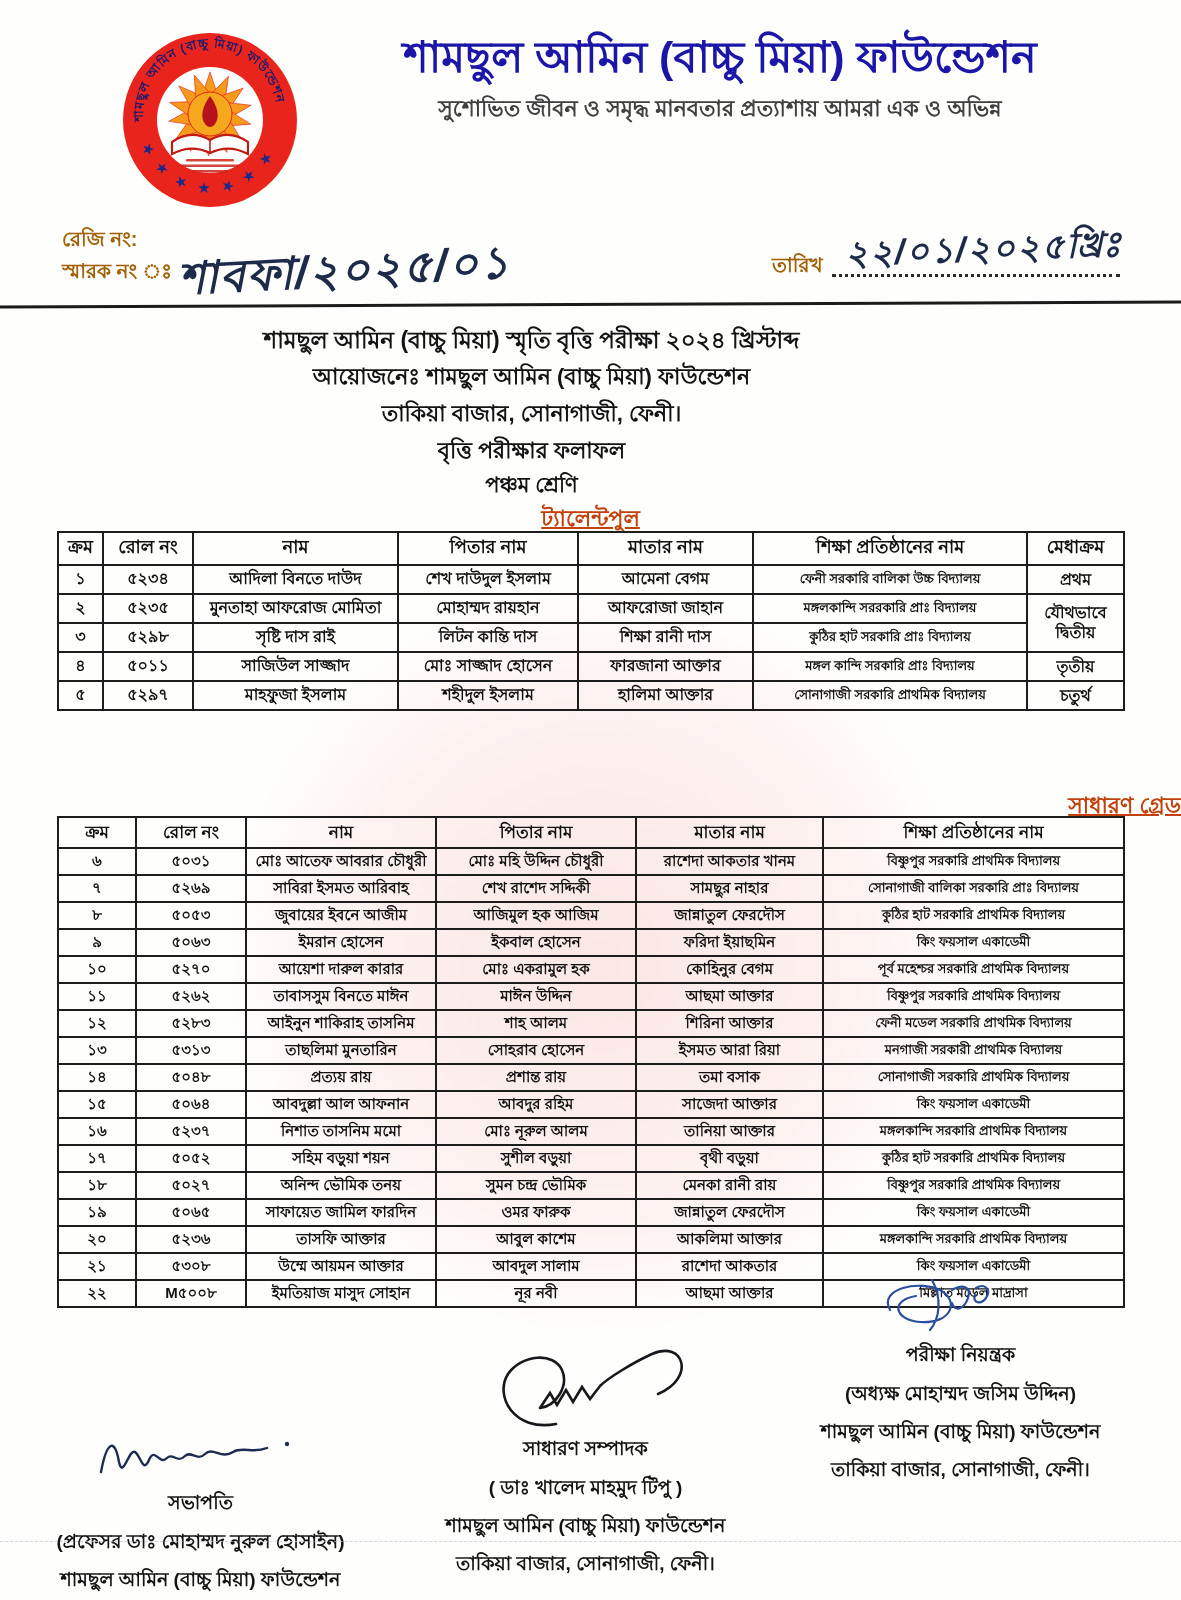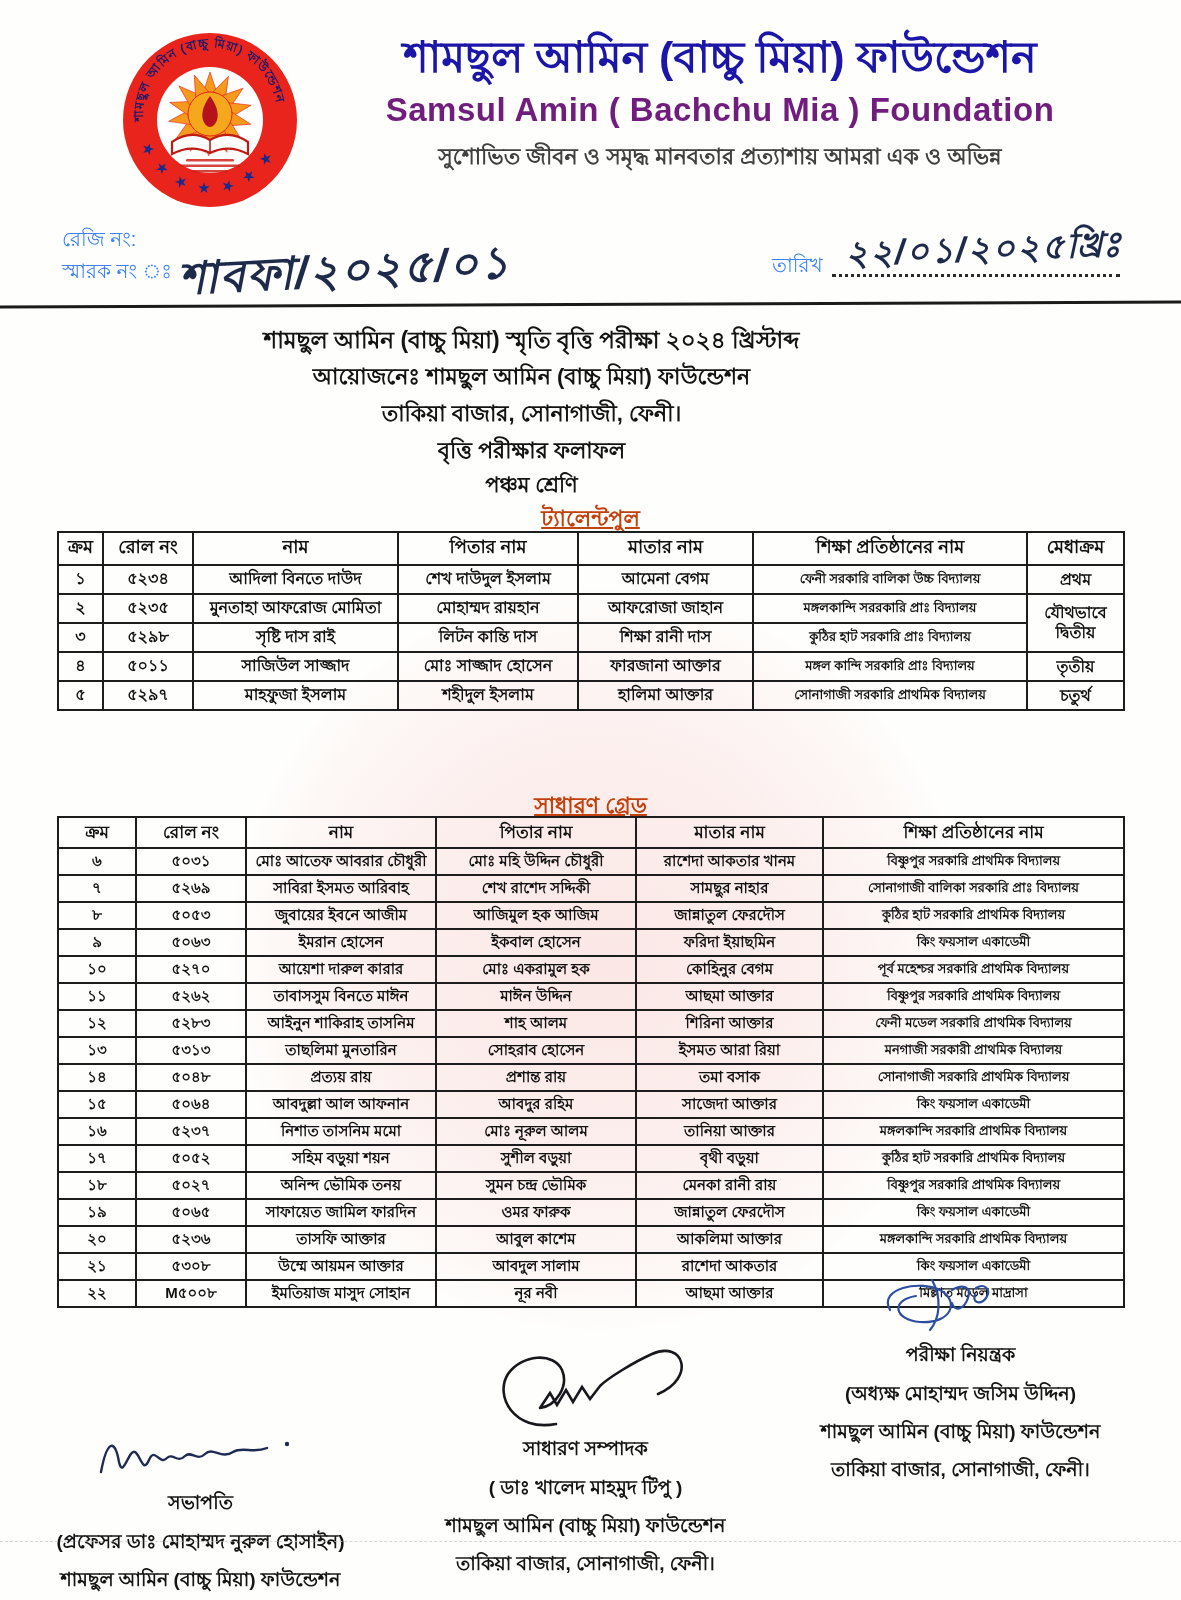--- a/index.html
+++ b/index.html
@@ -14,39 +14,39 @@
     background:radial-gradient(circle, rgba(242,178,178,.30) 0%, rgba(244,186,186,.22) 40%, rgba(246,196,196,.12) 60%, rgba(246,196,196,0) 72%);
     pointer-events:none;
   }
   
   .logo{position:absolute;left:120px;top:30px;width:180px;height:180px;}
   .header-text{position:absolute;left:280px;top:34px;width:880px;text-align:center;}
   .title-bn{font-size:43px;font-weight:bold;color:#1c16a8;line-height:1.1;}
   .title-en{font-size:33px;font-weight:bold;color:#701d7d;margin-top:10px;letter-spacing:.5px;}
   .tagline{font-size:22px;font-weight:bold;color:#404040;margin-top:10px;}
   
-  .meta-label{position:absolute;font-size:20px;font-weight:normal;color:#3b82f6;}
+  .meta-label{position:absolute;font-size:20px;font-weight:bold;color:#a16207;}
   .handwriting{
     position:absolute;font-style:italic;font-weight:bold;color:#1e2a4a;
     letter-spacing:2px;white-space:nowrap;
   }
   .memo-value{left:178px;top:236px;font-size:45px;transform:rotate(-3deg);}
   .date-value{left:845px;top:222px;font-size:35px;transform:rotate(-2deg);}
   .date-dots{position:absolute;left:832px;top:248px;width:288px;height:26px;border-bottom:3px dotted #2a2a2a;}
   .divider{position:absolute;left:0;top:303px;width:1181px;height:3px;background:#1b1b1b;transform:rotate(-0.25deg);}
   
   .doc-line{position:absolute;left:0;width:1063px;text-align:center;font-weight:bold;color:#131313;}
   .dl1{top:322px;font-size:23px;}
   .dl2{top:359px;font-size:22px;}
   .dl3{top:396px;font-size:22px;}
   .dl4{top:433px;font-size:22px;}
   .dl5{top:469px;font-size:21px;}
   .tbl-title{position:absolute;left:0;width:1181px;text-align:center;font-size:22px;font-weight:bold;text-decoration:underline;text-decoration-thickness:2px;color:#c2410c;}
   .t1-title{top:501px;}
-  .t2-title{top:788px;}
+  .t2-title{top:788px;text-align:right;}
   
   table.tbl{position:absolute;left:57px;width:1066px;border-collapse:collapse;table-layout:fixed;background:transparent;}
   .tbl th,.tbl td{border:2px solid #1d1d1d;text-align:center;padding:0 3px;overflow:hidden;white-space:nowrap;color:#111;}
   .tbl1{top:531px;}
   .tbl1 th{height:31px;font-size:18px;font-weight:700;}
   .tbl1 td{height:27px;font-size:16px;font-weight:600;}
   .tbl1 td.col-school{font-size:13px;}
   .tbl1 td.col-merit{white-space:normal;line-height:1.25;font-size:16px;}
   .tbl2{top:816px;}
   .tbl2 th{height:29px;font-size:17px;font-weight:700;}
@@ -112,21 +112,20 @@
     <line x1="90" y1="110" x2="90" y2="123" stroke="#c01a12" stroke-width="1.6"></line>
     <g fill="#d0241c" opacity="0.85">
       <rect x="66" y="129" width="48" height="2.6" rx="1.3"></rect>
       <rect x="60" y="134.5" width="60" height="2.6" rx="1.3"></rect>
       <rect x="72" y="140" width="36" height="2.6" rx="1.3"></rect>
     </g>
   </svg>
 
   <div class="header-text">
     <div class="title-bn">শামছুল আমিন (বাচ্চু মিয়া) ফাউন্ডেশন</div>
-    <div class="title-en">Samsul Amin ( Bachchu Mia ) Foundation</div>
     <div class="tagline">সুশোভিত জীবন ও সমৃদ্ধ মানবতার প্রত্যাশায় আমরা এক ও অভিন্ন</div>
   </div>
 
   <div class="meta-label" style="left:62px;top:224px;">রেজি নং:</div>
   <div class="meta-label" style="left:62px;top:256px;text-align:center;">স্মারক নং ঃ</div>
   <div class="handwriting memo-value">শাবফা/২০২৫/০১</div>
   <div class="meta-label" style="left:772px;top:250px;">তারিখ</div>
   <div class="date-dots"></div>
   <div class="handwriting date-value">২২/০১/২০২৫খ্রিঃ</div>
   <div class="divider"></div>

